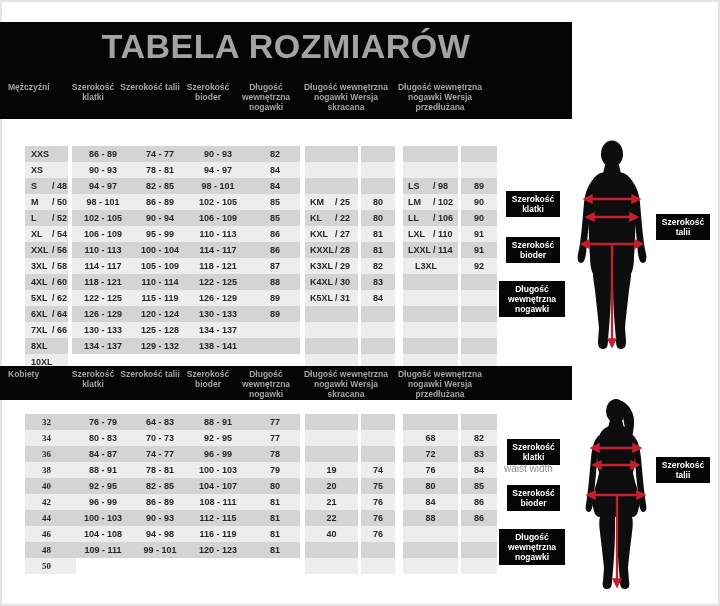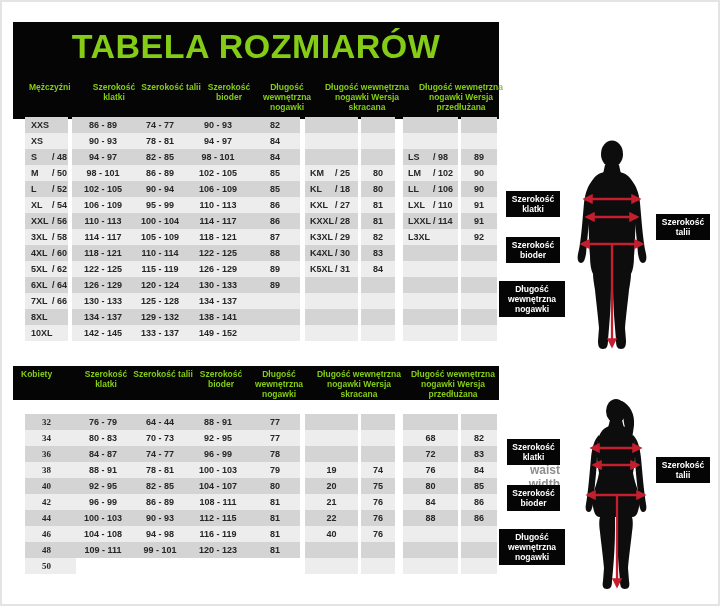--- a/index.html
+++ b/index.html
@@ -2,79 +2,79 @@
 <html><head>
 <meta charset="utf-8">
 <style>
   html,body{margin:0;padding:0;background:#fff;}
   #stage{
     position:relative;width:720px;height:606px;background:#ffffff;
     font-family:"Liberation Sans",sans-serif;overflow:hidden;
     box-shadow:inset 0 0 0 2px #e4e4e4;
   }
   
-  .bar{position:absolute;left:13px;width:486px;background:#050505;color:#84cc16;}
+  .bar{position:absolute;left:0;width:572px;background:#050505;color:#a3a3a3;}
   #men-bar{top:22px;height:97px;}
   #women-bar{top:366px;height:34px;}
   .bar-title{
     position:absolute;top:5px;left:0;right:0;text-align:center;
     font-size:34px;font-weight:bold;letter-spacing:.5px;white-space:nowrap;
   }
   .hcell{position:absolute;font-size:8.5px;font-weight:bold;line-height:1.2;text-align:center;}
-  #men-bar .hcell{top:60px;margin-left:8px;}
+  #men-bar .hcell{top:60px;}
   #women-bar .hcell{top:3px;}
   .hc1{left:4px;width:60px;text-align:left;padding-left:4px;}
   .hc2{left:62px;width:62px;}
   .hc3{left:120px;width:60px;}
   .hc4{left:178px;width:60px;}
   .hc5{left:234px;width:64px;}
   .hc6{left:298px;width:96px;}
   .hc7{left:394px;width:92px;}
   
   .table{position:absolute;left:12px;width:486px;}
-  #men-table{top:117px;}
+  #men-table{top:146px;}
   #women-table{top:414px;}
   .trow{position:relative;height:16px;}
   .cell{
     position:absolute;top:0;height:16px;display:flex;align-items:center;
     font-size:9px;font-weight:bold;color:#262626;white-space:nowrap;
   }
   .r-dark .cell{background:#d4d4d4;}
   .r-light .cell{background:#ededed;}
   .size-c{left:13px;width:43px;}
   .size-c .t1{margin-left:6px;min-width:21px;}
   .vals-c{left:60px;width:228px;}
   .vals-c .v{display:inline-block;text-align:center;}
   .v.cw1{width:62px;} .v.cw2{width:52px;} .v.cw3{width:64px;} .v.cw4{width:50px;}
   .kl-c{left:293px;width:53px;}
   .kv-c{left:349px;width:34px;justify-content:center;}
   .ll-c{left:391px;width:55px;}
   .lv-c{left:449px;width:36px;justify-content:center;}
   .kl-c .t1,.ll-c .t1{margin-left:5px;min-width:25px;}
-  .kl-c span:only-child,.ll-c span:only-child{margin-left:5px;}
+  .kl-c span:only-child,.ll-c span:only-child{margin-left:12px;}
   #women-table .size-c{justify-content:center;padding-right:8px;font-family:Liberation Serif, serif;}
   #women-table .size-c .t1{margin:0;min-width:0;}
   #women-table .kl-c,#women-table .ll-c{justify-content:center;}
   #women-table .kl-c span,#women-table .ll-c span{margin:0;min-width:0;}
   
   .blabel{
     position:absolute;background:#050505;color:#fff;font-size:8.5px;font-weight:bold;
     line-height:1.18;text-align:center;padding:3px 3px;
   }
   #m-chest-label{left:506px;top:191px;width:48px;}
   #m-waist-label{left:656px;top:214px;width:48px;}
   #m-hips-label{left:506px;top:237px;width:48px;}
   #m-leg-label{left:499px;top:281px;width:60px;}
   #w-chest-label{left:507px;top:439px;width:47px;}
   #w-hips-label{left:507px;top:485px;width:47px;}
   #w-waist-label{left:656px;top:457px;width:48px;}
   #w-leg-label{left:499px;top:529px;width:60px;}
   #w-waistwidth{
     position:absolute;left:504px;top:463px;width:56px;color:#8f8f8f;
-    font-size:12px;font-weight:bold;text-align:right;
+    font-size:10px;font-weight:normal;text-align:left;
   }
   
   #man-svg{position:absolute;left:558px;top:140px;width:108px;height:216px;}
   #woman-svg{position:absolute;left:562px;top:398px;width:108px;height:196px;}
 </style>
 </head>
 <body>
 
 <div id="stage">
 
@@ -193,21 +193,21 @@
           <span class="t2">/ 52</span>
         </div>
         <div class="cell vals-c">
           <span class="v cw1">102 - 105</span>
           <span class="v cw2">90 - 94</span>
           <span class="v cw3">106 - 109</span>
           <span class="v cw4">85</span>
         </div>
         <div class="cell kl-c">
           <span class="t1">KL</span>
-          <span class="t2">/ 18</span>
+          <span class="t2">/ 22</span>
         </div>
         <div class="cell kv-c">
           <span>80</span>
         </div>
         <div class="cell ll-c">
           <span class="t1">LL</span>
           <span class="t2">/ 106</span>
         </div>
         <div class="cell lv-c">
           <span>90</span>
@@ -407,26 +407,20 @@
         <div class="cell ll-c">
           <span></span>
         </div>
         <div class="cell lv-c">
           <span></span>
         </div>
       </div>
       <div class="trow r-light">
         <div class="cell size-c">
           <span class="t1">10XL</span>
-        </div>
-        <div class="cell vals-c">
-          <span class="v cw1">142 - 145</span>
-          <span class="v cw2">133 - 137</span>
-          <span class="v cw3">149 - 152</span>
-          <span class="v cw4"></span>
         </div>
         <div class="cell kl-c">
           <span></span>
         </div>
         <div class="cell kv-c">
           <span></span>
         </div>
         <div class="cell ll-c">
           <span></span>
         </div>
@@ -446,21 +440,21 @@
     <div class="hcell hc7">Długość wewnętrzna nogawki Wersja przedłużana</div>
   </div>
 
   <div class="table" id="women-table">
       <div class="trow r-dark">
         <div class="cell size-c">
           <span class="t1">32</span>
         </div>
         <div class="cell vals-c">
           <span class="v cw1">76 - 79</span>
-          <span class="v cw2">64 - 44</span>
+          <span class="v cw2">64 - 83</span>
           <span class="v cw3">88 - 91</span>
           <span class="v cw4">77</span>
         </div>
         <div class="cell kl-c">
           <span></span>
         </div>
         <div class="cell kv-c">
           <span></span>
         </div>
         <div class="cell ll-c">

